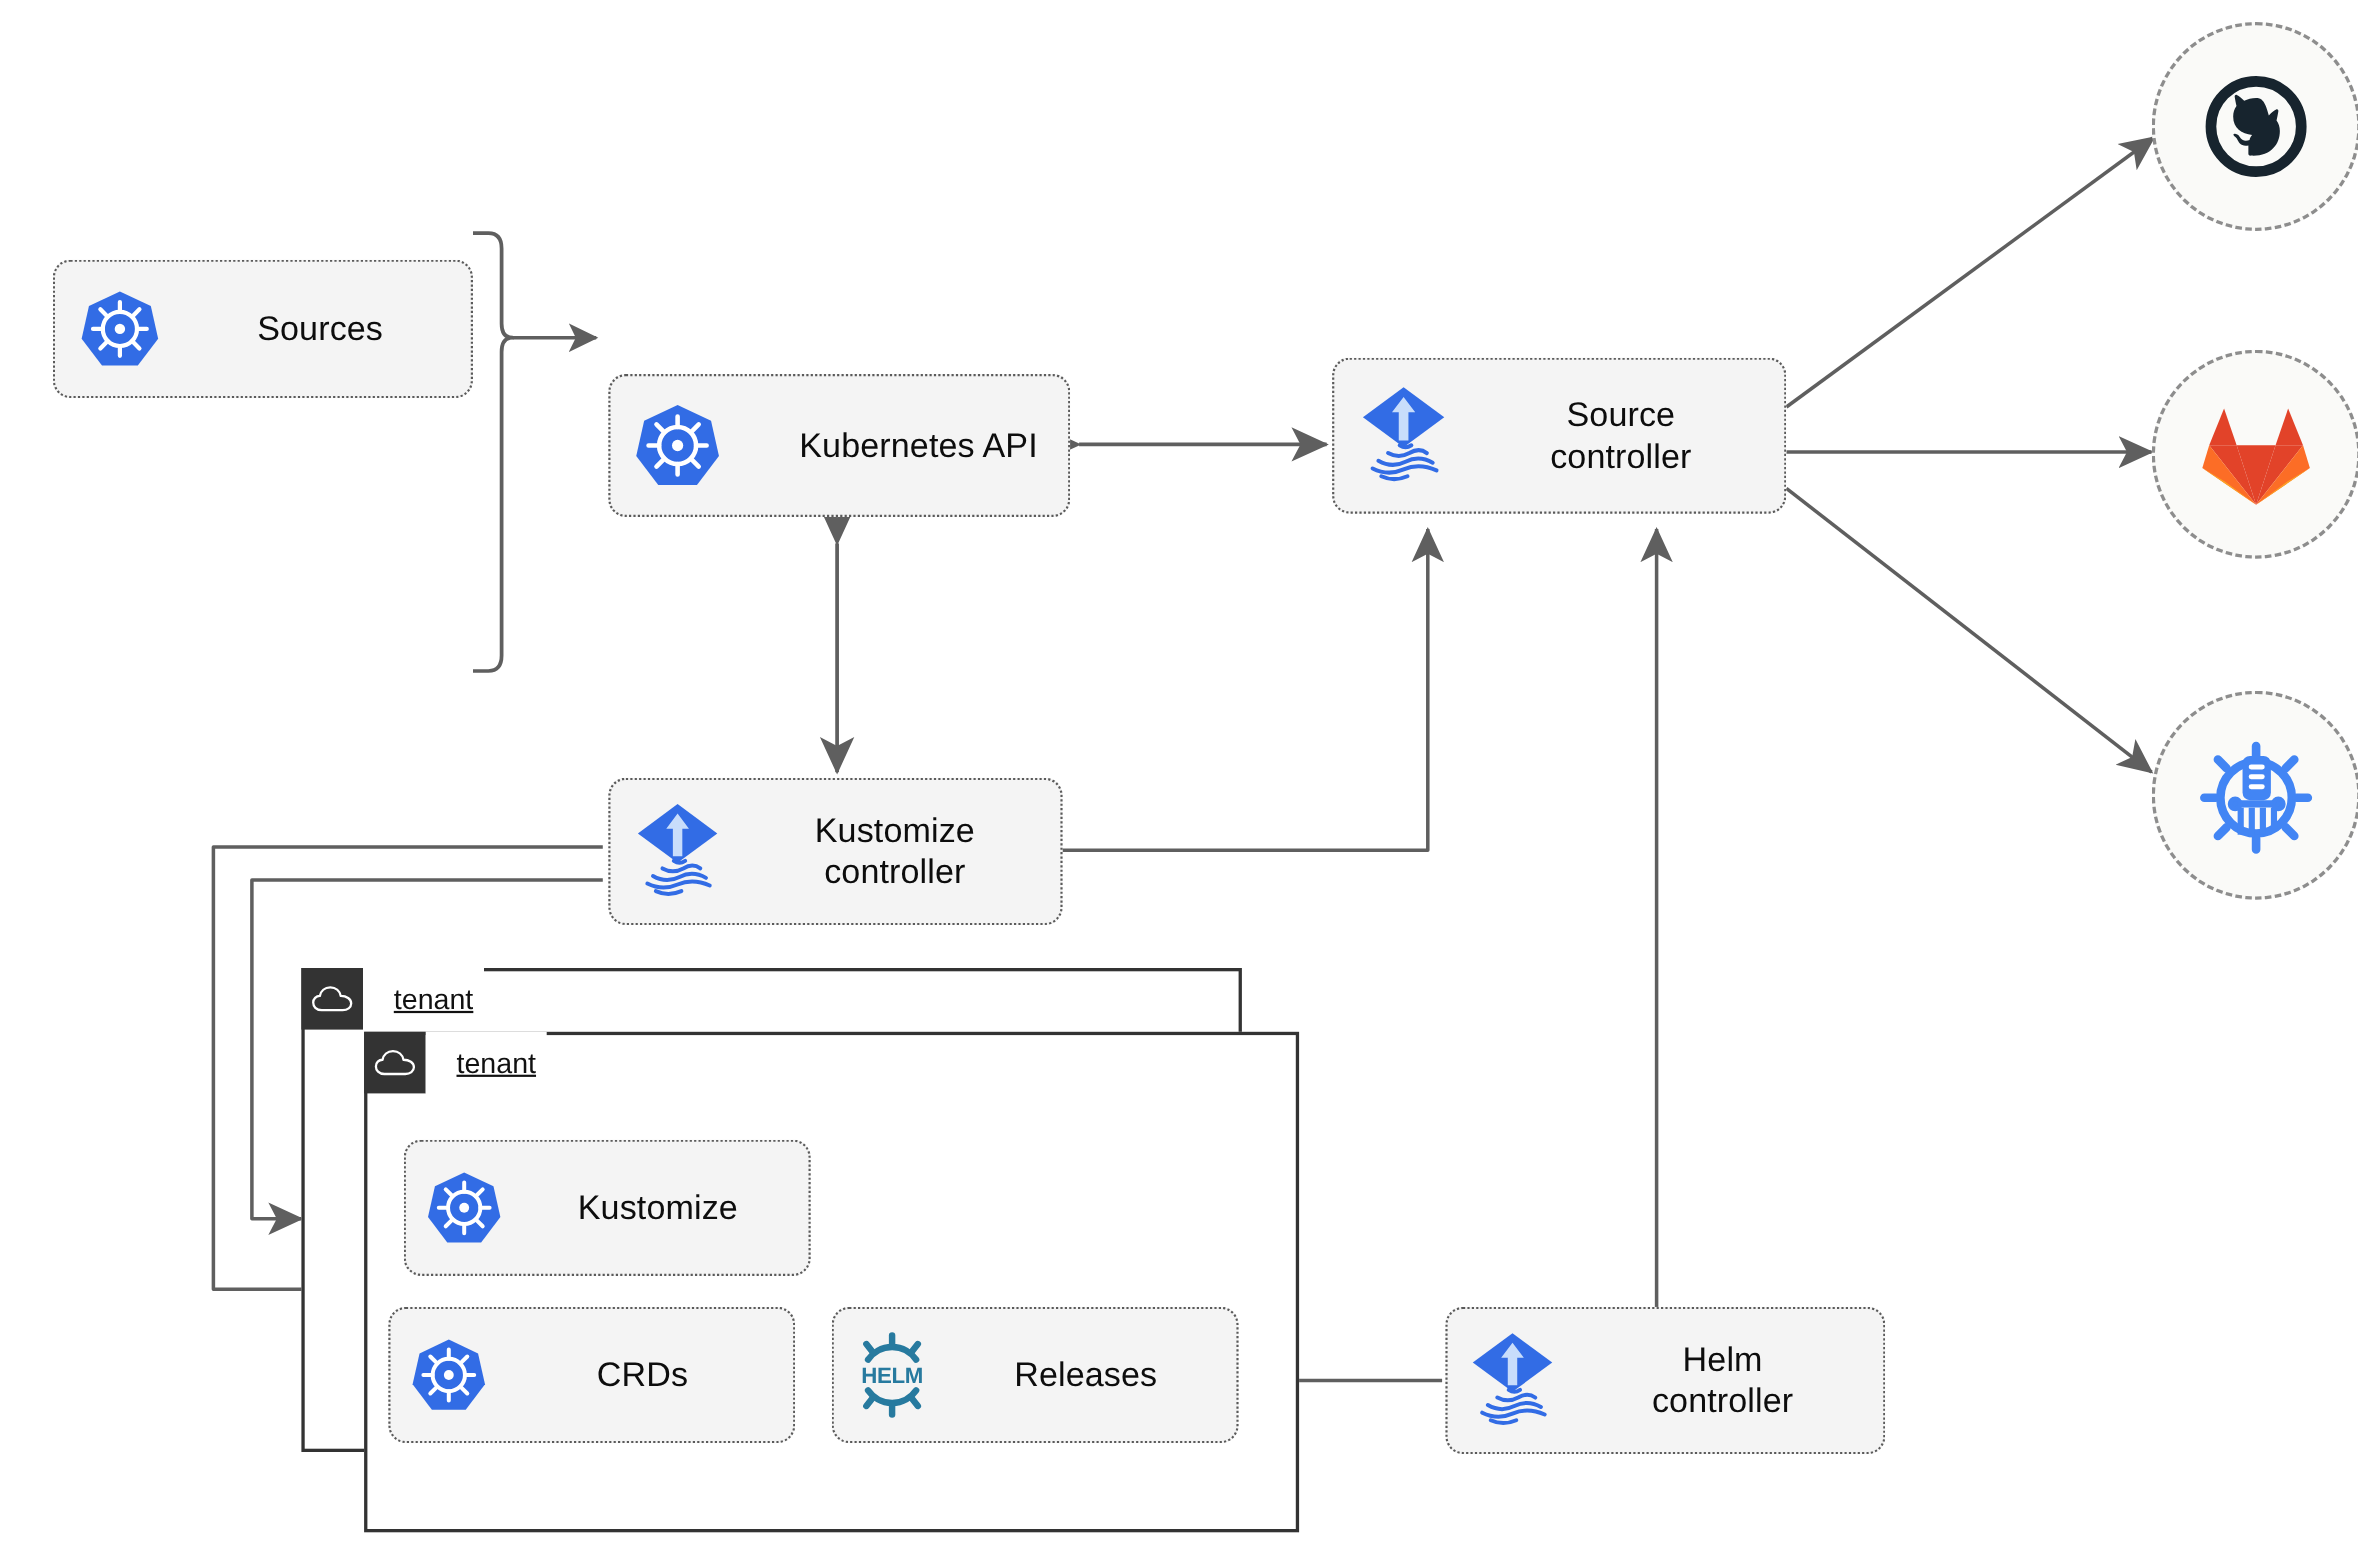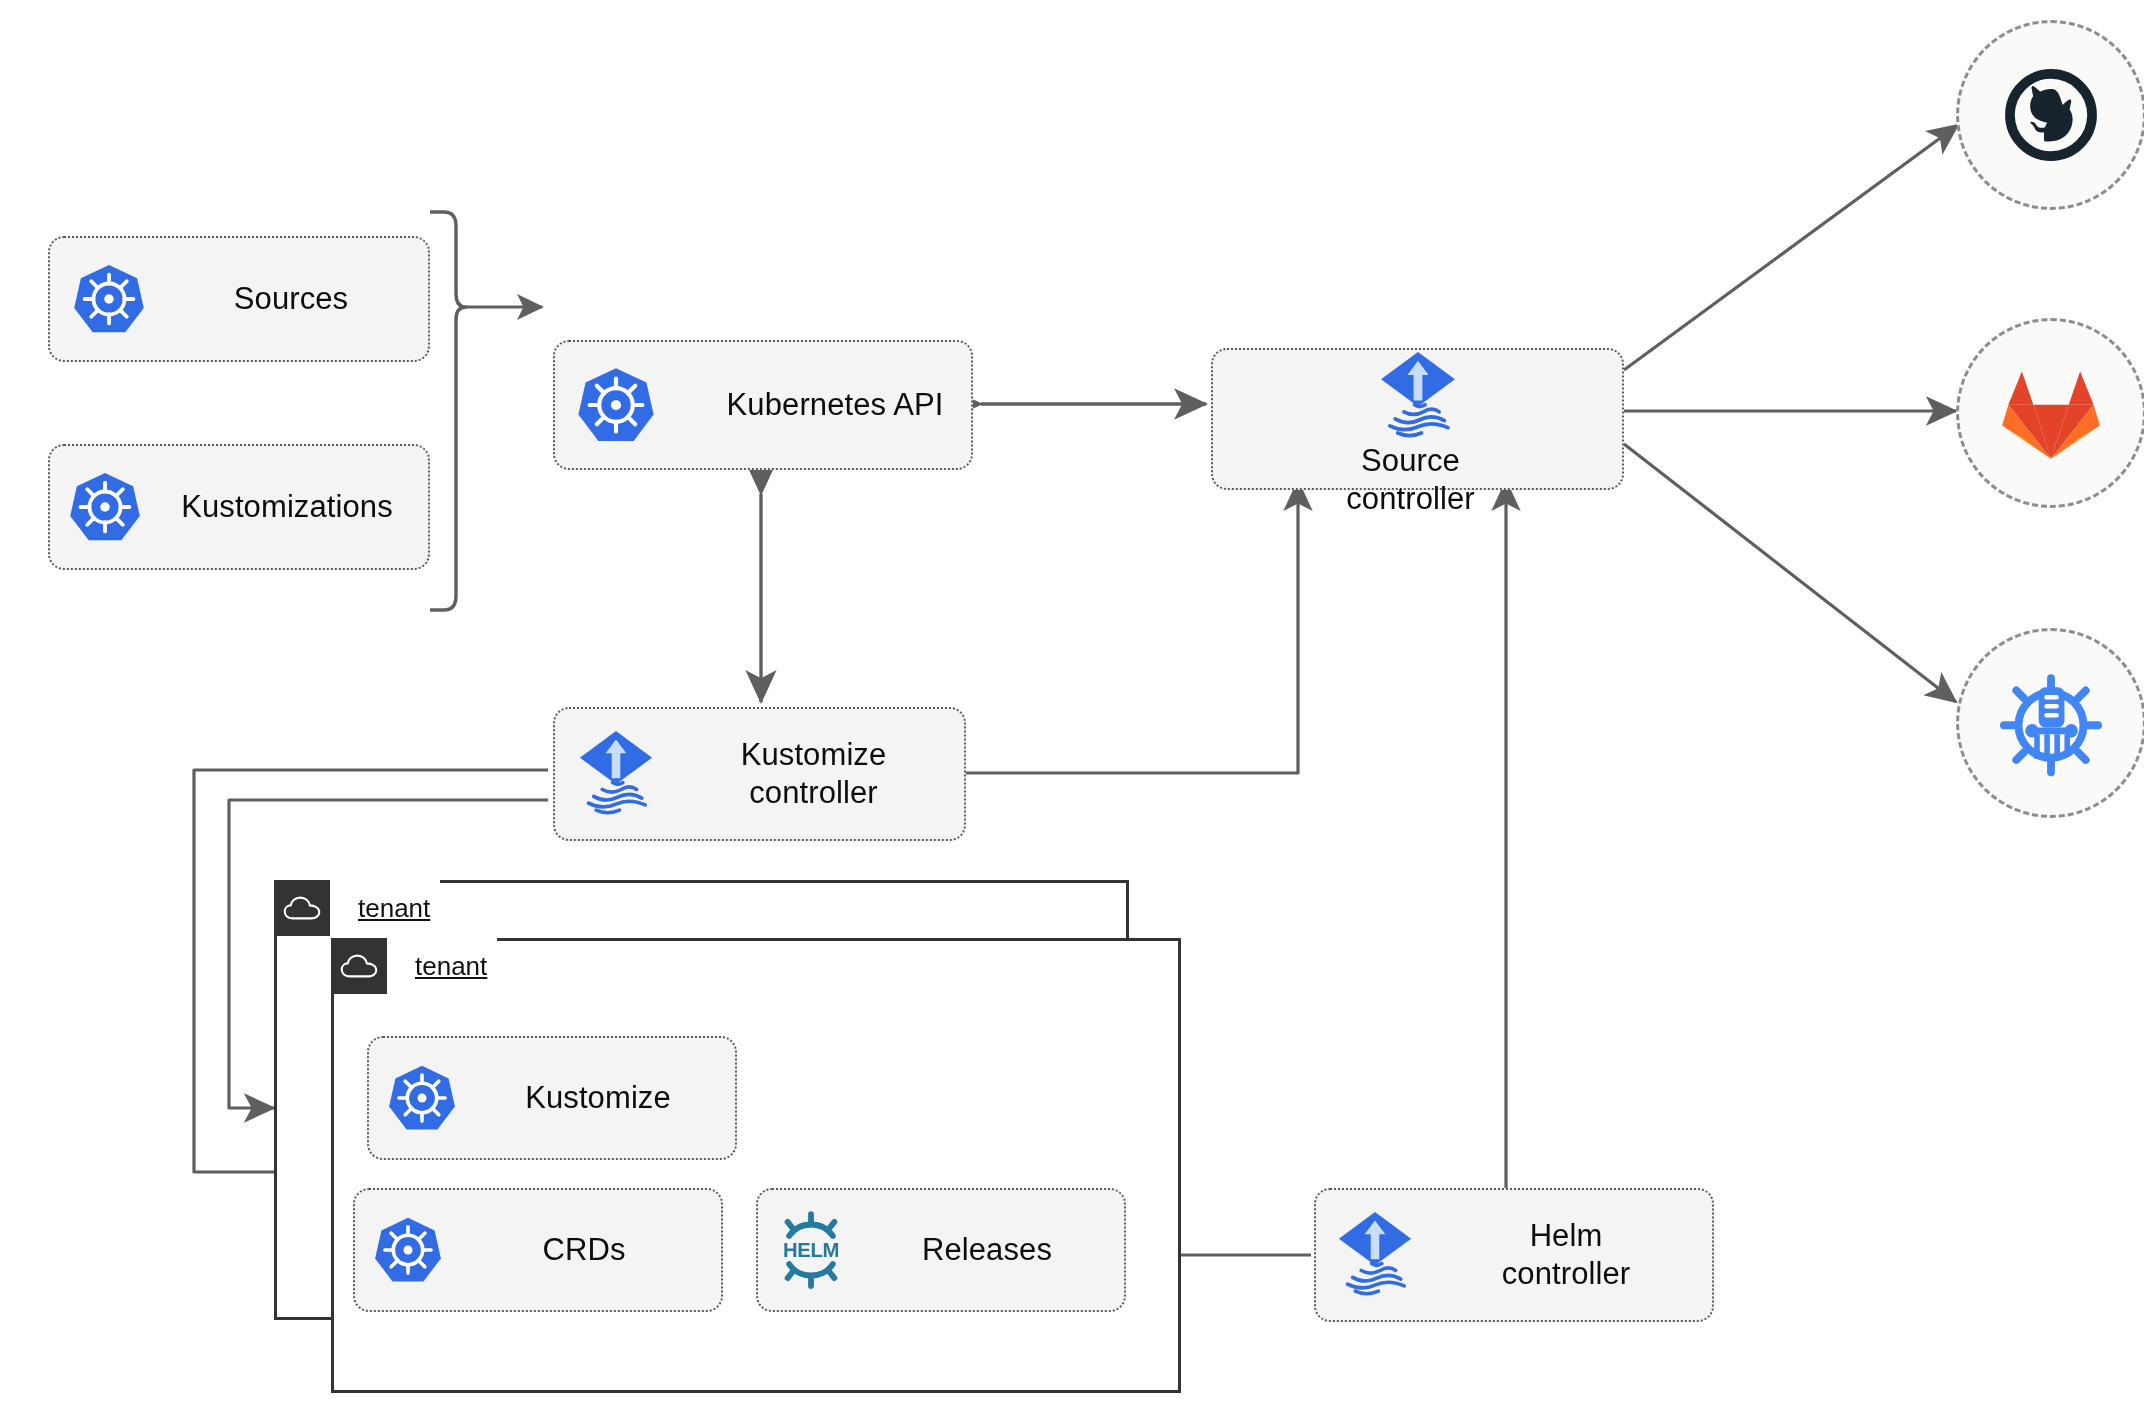--- a/index.html
+++ b/index.html
@@ -151,51 +151,37 @@
           <circle cx="50" cy="50" r="21"></circle>
           <path d="M50,29 L50,17 M50,71 L50,83 M29,50 L17,50 M71,50 L83,50
                    M35,35 L26,26 M65,35 L74,26 M35,65 L26,74 M65,65 L74,74"></path>
         </g>
         <circle cx="50" cy="50" r="6.4" fill="#ffffff"></circle>
       </svg>
     </span>
     <span class="lbl">Sources</span>
   </div>
 
-  <div class="node" style="left:22px;top:444px;width:382px;height:126px;">
-    <span class="ic" style="width:110px;">
-      <svg width="74" height="74" viewBox="0 0 100 100" aria-hidden="true">
-        <polygon points="50,4 88,22 97,62 72,95 28,95 3,62 12,22" fill="#326ce5"></polygon>
-        <g fill="none" stroke="#ffffff" stroke-width="5.2" stroke-linecap="round">
-          <circle cx="50" cy="50" r="21"></circle>
-          <path d="M50,29 L50,17 M50,71 L50,83 M29,50 L17,50 M71,50 L83,50
-                   M35,35 L26,26 M65,35 L74,26 M35,65 L26,74 M65,65 L74,74"></path>
-        </g>
-        <circle cx="50" cy="50" r="6.4" fill="#ffffff"></circle>
-      </svg>
-    </span>
-    <span class="lbl">Kustomizations</span>
-  </div>
 
   <div class="node" style="left:527px;top:340px;width:420px;height:130px;gap:36px;">
     <span class="ic" style="width:122px;">
       <svg width="80" height="80" viewBox="0 0 100 100" aria-hidden="true">
         <polygon points="50,4 88,22 97,62 72,95 28,95 3,62 12,22" fill="#326ce5"></polygon>
         <g fill="none" stroke="#ffffff" stroke-width="5.2" stroke-linecap="round">
           <circle cx="50" cy="50" r="21"></circle>
           <path d="M50,29 L50,17 M50,71 L50,83 M29,50 L17,50 M71,50 L83,50
                    M35,35 L26,26 M65,35 L74,26 M35,65 L26,74 M65,65 L74,74"></path>
         </g>
         <circle cx="50" cy="50" r="6.4" fill="#ffffff"></circle>
       </svg>
     </span>
     <span class="lbl">Kubernetes API</span>
   </div>
 
-  <div class="node" style="left:1185px;top:348px;width:413px;height:142px;flex-direction:column;">
+  <div class="node" style="left:1185px;top:325px;width:413px;height:142px;">
     <span class="ic" style="width:126px;">
       <svg width="88" height="92" viewBox="0 0 100 104" aria-hidden="true">
 
         <path d="M50,2 L92,33 L50,64 L8,33 Z" fill="#326ce5"></path>
         <path d="M50,12 L62,28 L55,28 L55,57 L45,57 L45,28 L38,28 Z" fill="#c8ddfb"></path>
 
         <g fill="none" stroke="#326ce5" stroke-width="4.2" stroke-linecap="round">
           <path d="M46,62 Q52,66 58,62"></path>
           <path d="M34,70 Q45,76 56,70 Q66,64 74,70"></path>
           <path d="M24,78 Q38,86 52,79 Q66,72 80,80"></path>

